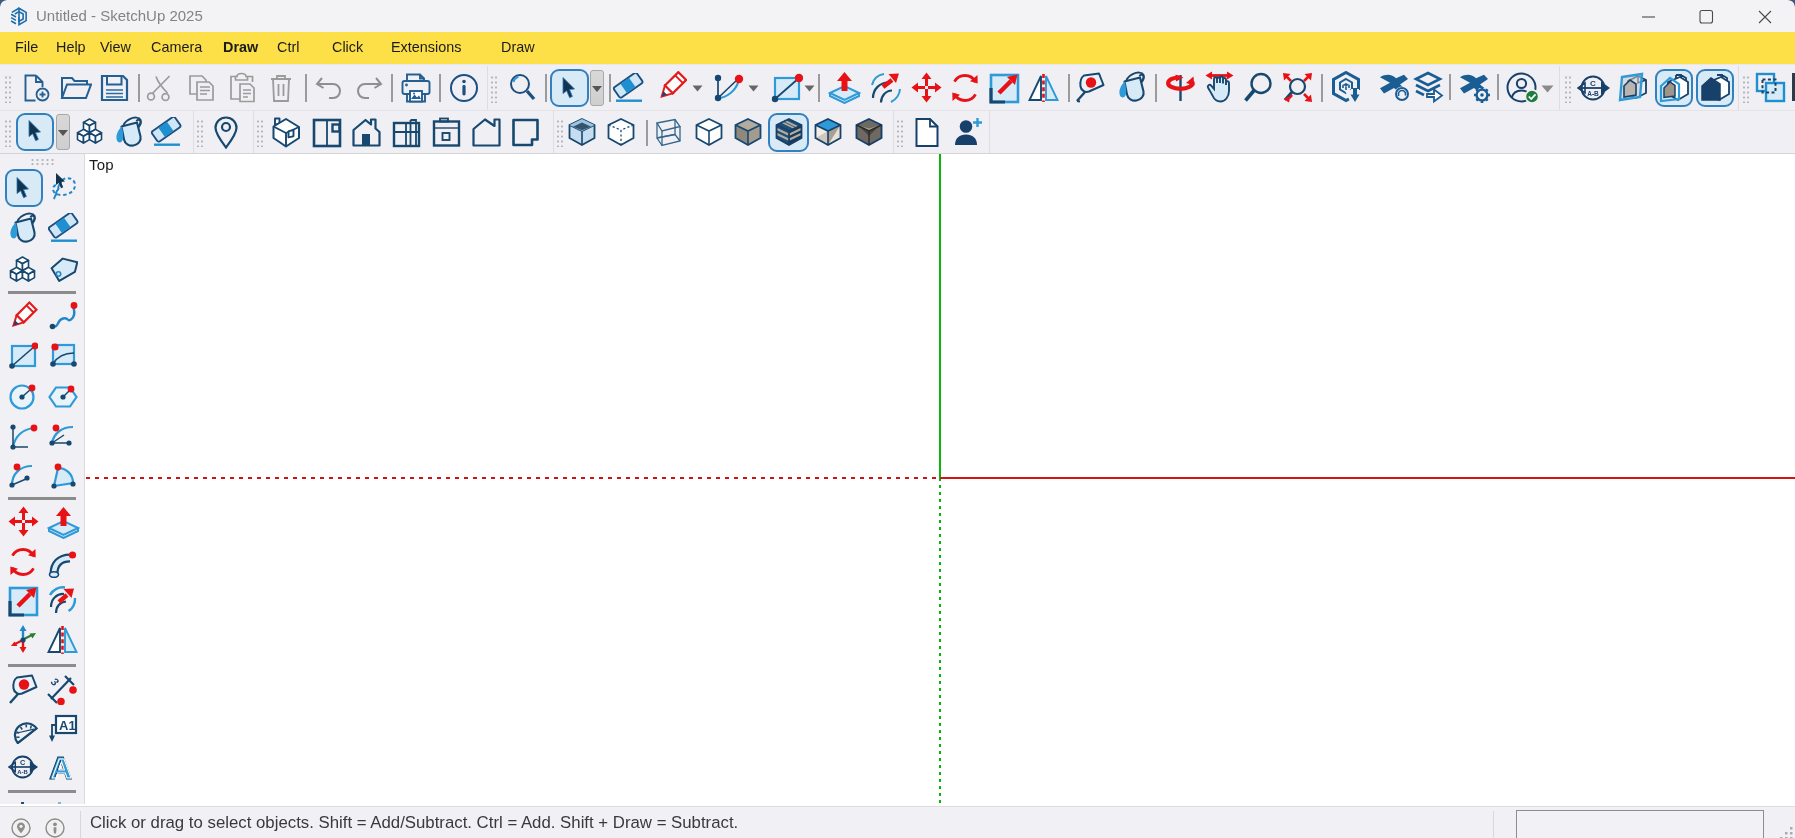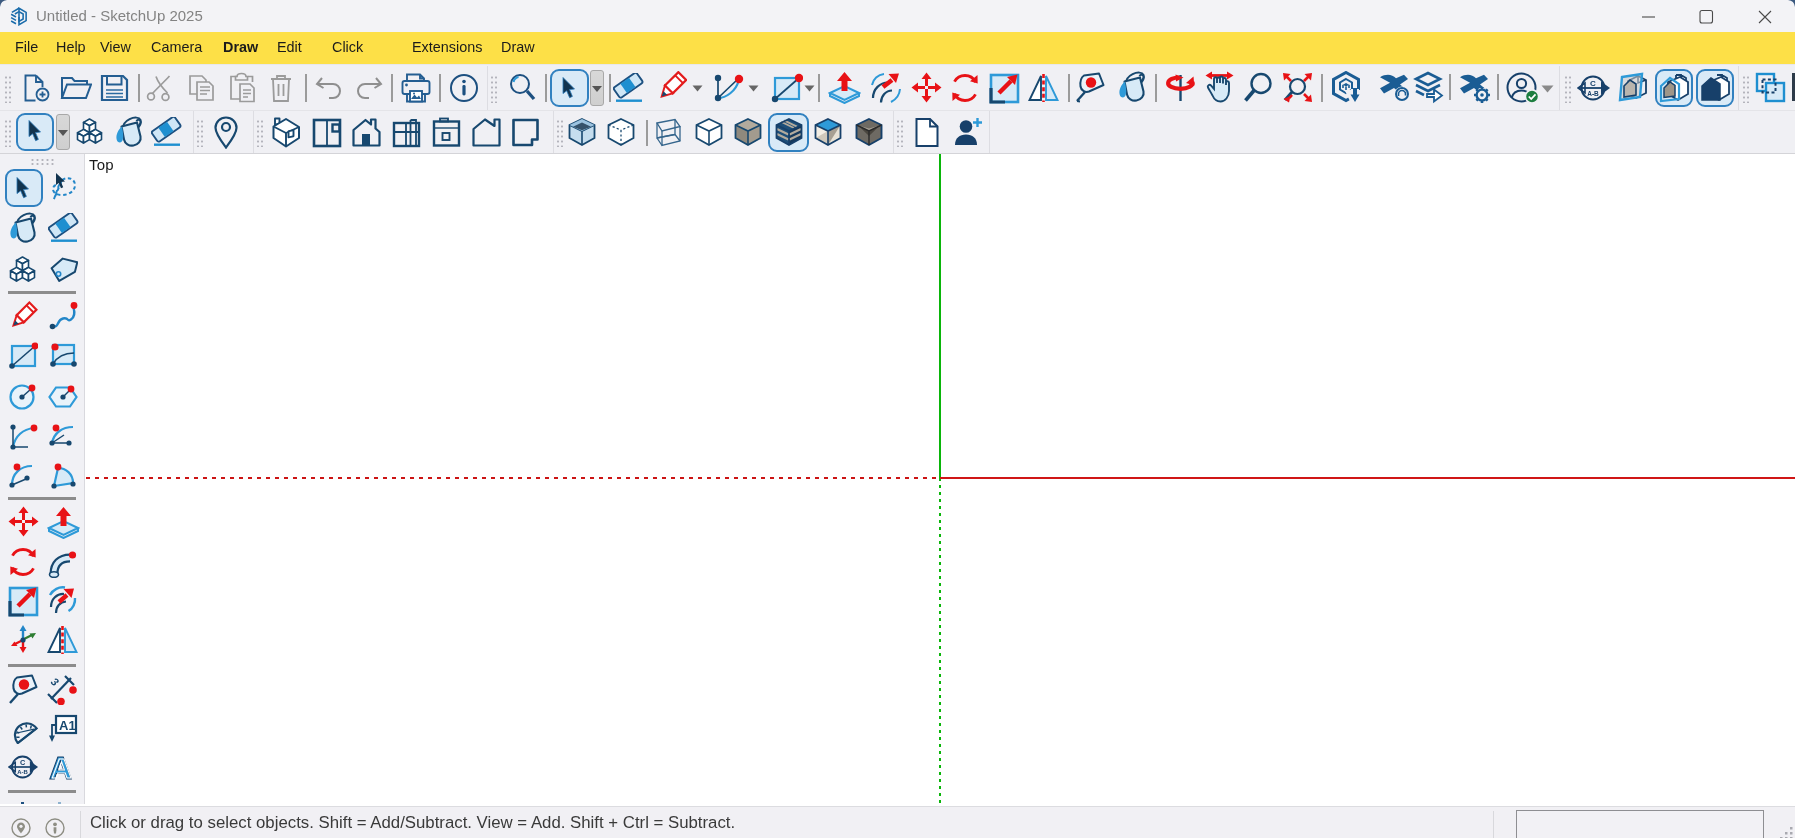--- a/index.html
+++ b/index.html
@@ -47,23 +47,23 @@
         <path d="M123,5 L135,17 M135,5 L123,17"></path>
       </g>
     </svg>
   </div>
   <div id="menubar" class="abs">
     <span class="menuitem" style="left:15px;">File</span>
     <span class="menuitem" style="left:56px;">Help</span>
     <span class="menuitem" style="left:100px;">View</span>
     <span class="menuitem" style="left:151px;">Camera</span>
     <span class="menuitem" style="left:223px;font-weight:bold;">Draw</span>
-    <span class="menuitem" style="left:277px;">Edit</span>
+    <span class="menuitem" style="left:277px;">Ctrl</span>
     <span class="menuitem" style="left:332px;">Click</span>
-    <span class="menuitem" style="left:412px;">Extensions</span>
+    <span class="menuitem" style="left:391px;">Extensions</span>
     <span class="menuitem" style="left:501px;">Draw</span>
   </div>
   <div id="toolbar1" class="abs">
     <div class="grip-v" style="left:4px;top:10px;height:28px;"></div>
 
     <svg class="icon" style="left:21px;top:8px;" width="30" height="30" viewBox="0 0 30 30">
       <path d="M15,2.5 L4.5,2.5 L4.5,27.5 L14.5,27.5 M15,2.5 L21.5,9 L21.5,14 M15,2.5 L15,9 L21.5,9" fill="none" stroke="#245e92" stroke-width="1.9"></path>
       <circle cx="21.5" cy="21.5" r="6" fill="none" stroke="#245e92" stroke-width="1.8"></circle>
       <path d="M21.5,18.5 L21.5,24.5 M18.5,21.5 L24.5,21.5" stroke="#245e92" stroke-width="1.8"></path>
     </svg>
@@ -809,21 +809,21 @@
       <circle cx="10" cy="10" r="9" fill="none" stroke="#8e8e84" stroke-width="1.4"></circle>
       <path d="M10,4.5 C12.2,4.5 14,6.3 14,8.5 C14,10.8 11,13.8 10,15.5 C9,13.8 6,10.8 6,8.5 C6,6.3 7.8,4.5 10,4.5 Z" fill="#8e8e84"></path>
       <circle cx="10" cy="8.3" r="1.6" fill="#f1f0f4"></circle>
     </svg>
     <svg class="icon" style="left:45px;top:11px;" width="20" height="20" viewBox="0 0 20 20">
       <circle cx="10" cy="10" r="9" fill="none" stroke="#8e8e84" stroke-width="1.4"></circle>
       <circle cx="10" cy="6.3" r="1.9" fill="#8e8e84"></circle>
       <path d="M8.6,9.2 L11.4,9.2 L11.4,12.5 L11,15.5 L9,15.5 L8.6,12.5 Z" fill="#8e8e84"></path>
     </svg>
     <div class="abs" style="left:80px;top:4px;width:1px;height:28px;background:#d8d8dc;"></div>
-    <div class="abs" style="left:90px;top:0px;height:32px;line-height:31px;font-size:16.8px;color:#3a3a3a;">Click or drag to select objects. Shift = Add/Subtract. View = Add. Shift + Ctrl = Subtract.</div>
+    <div class="abs" style="left:90px;top:0px;height:32px;line-height:31px;font-size:16.8px;color:#3a3a3a;">Click or drag to select objects. Shift = Add/Subtract. Ctrl = Add. Shift + Draw = Subtract.</div>
     <div class="abs" style="left:1493px;top:4px;width:1px;height:28px;background:#d8d8dc;"></div>
     <div class="abs" style="left:1516px;top:3px;width:248px;height:40px;background:#f2f1f5;border:1px solid #8e8e92;box-sizing:border-box;"></div>
     <svg class="abs" style="left:1778px;top:20px;" width="16" height="12" viewBox="0 0 16 12">
       <g fill="#a9a9b0">
         <rect x="12" y="0" width="2.5" height="2.5"></rect>
         <rect x="12" y="5" width="2.5" height="2.5"></rect>
         <rect x="12" y="10" width="2.5" height="2"></rect>
         <rect x="7" y="5" width="2.5" height="2.5"></rect>
         <rect x="7" y="10" width="2.5" height="2"></rect>
         <rect x="2" y="10" width="2.5" height="2"></rect>

